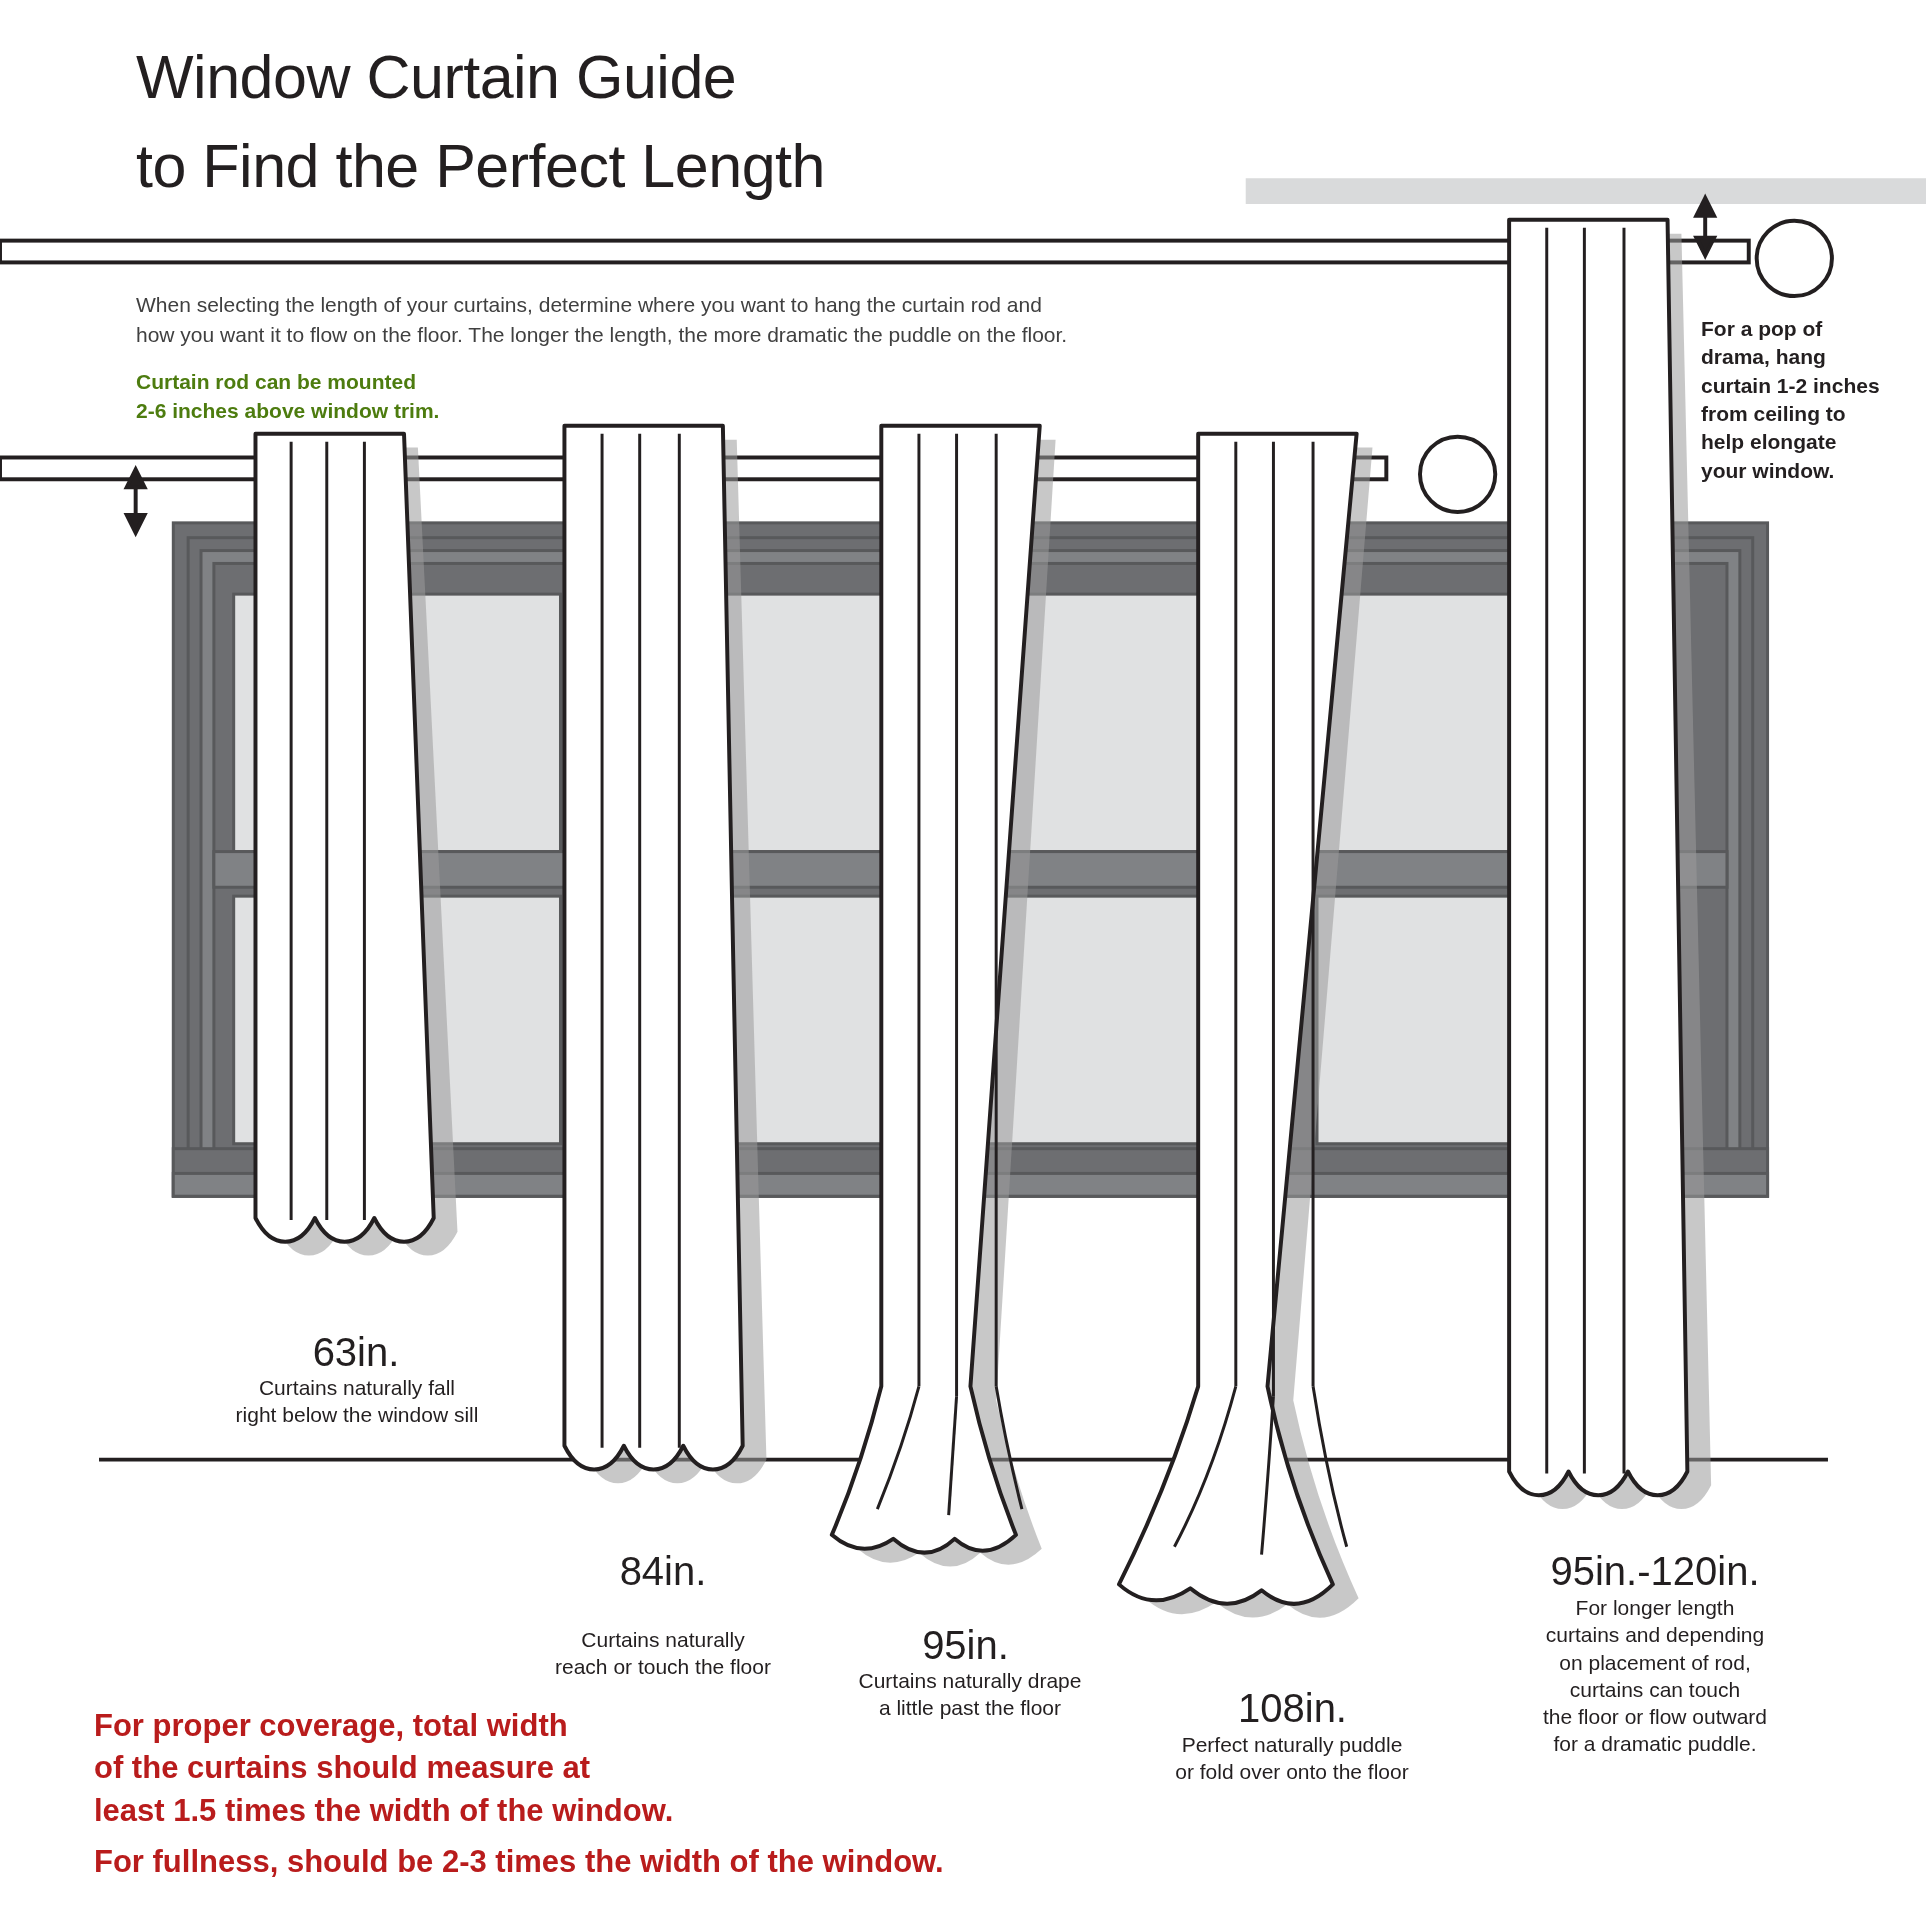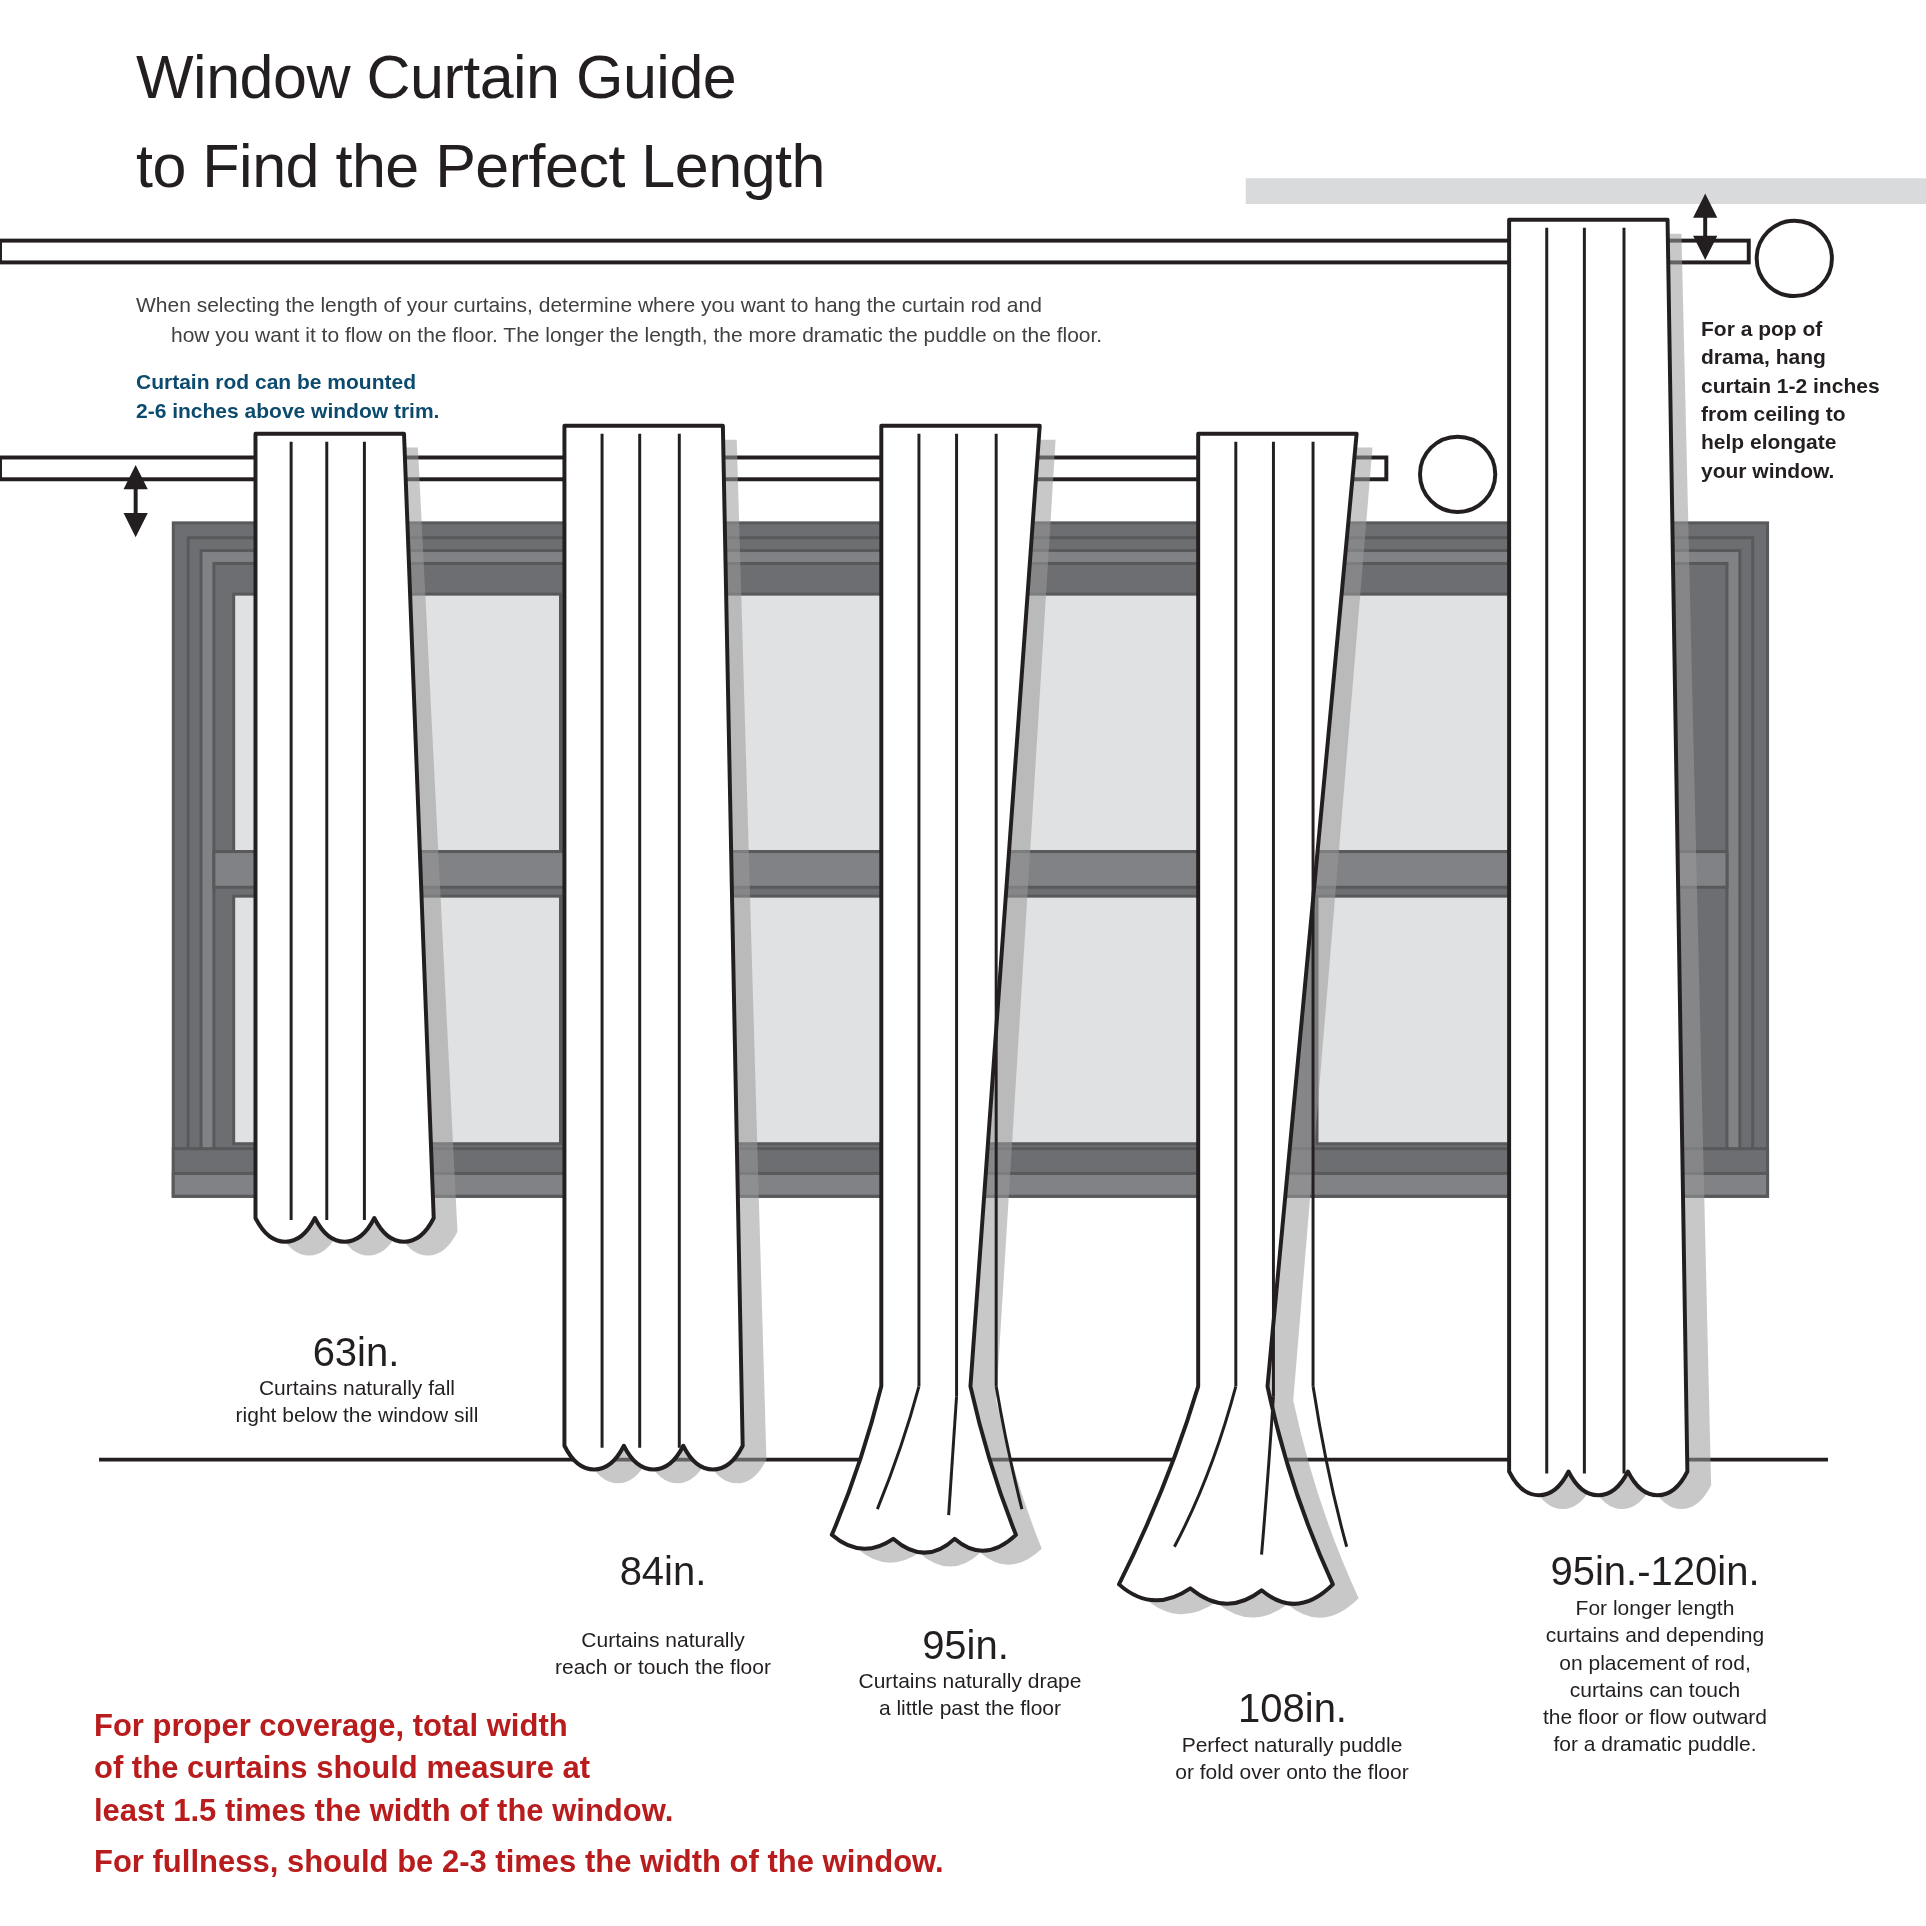--- a/index.html
+++ b/index.html
@@ -37,21 +37,21 @@
     color: #231f20;
   }
   .intro {
     font-size: 21px;
     font-weight: 400;
     color: #404040;
   }
   .introbold {
     font-size: 21px;
     font-weight: bold;
-    color: #0c4a6e;
+    color: #4d7c0f;
   }
   .sidenote {
     font-size: 21px;
     font-weight: bold;
     color: #231f20;
     line-height: 1.35;
   }
   .lenlabel {
     font-size: 40px;
     font-weight: 400;
@@ -182,21 +182,21 @@
       <line x1="1562" y1="230" x2="1562" y2="1488" stroke="#231f20" stroke-width="3"></line>
       <line x1="1600" y1="230" x2="1600" y2="1488" stroke="#231f20" stroke-width="3"></line>
       <line x1="1640" y1="230" x2="1640" y2="1488" stroke="#231f20" stroke-width="3"></line>
     </g>
   </svg>
 
   <div class="txt title" style="left:136px; top:127px;">to Find the Perfect Length</div>
   <div class="txt title" style="left:136px; top:38px;">Window Curtain Guide</div>
 
   <div class="txt intro" style="left:136px; top:292px;">When selecting the length of your curtains, determine where you want to hang the curtain rod and</div>
-  <div class="txt intro" style="left:136px; top:322px;margin-left:35px;">how you want it to flow on the floor. The longer the length, the more dramatic the puddle on the floor.</div>
+  <div class="txt intro" style="left:136px; top:322px;">how you want it to flow on the floor. The longer the length, the more dramatic the puddle on the floor.</div>
 
   <div class="txt introbold" style="left:136px; top:369px;">Curtain rod can be mounted</div>
   <div class="txt introbold" style="left:136px; top:398px;">2-6 inches above window trim.</div>
 
   <div class="txt sidenote" style="left:1701px; top:315px;">For a pop of
 drama, hang
 curtain 1-2 inches
 from ceiling to
 help elongate
 your window.</div>

